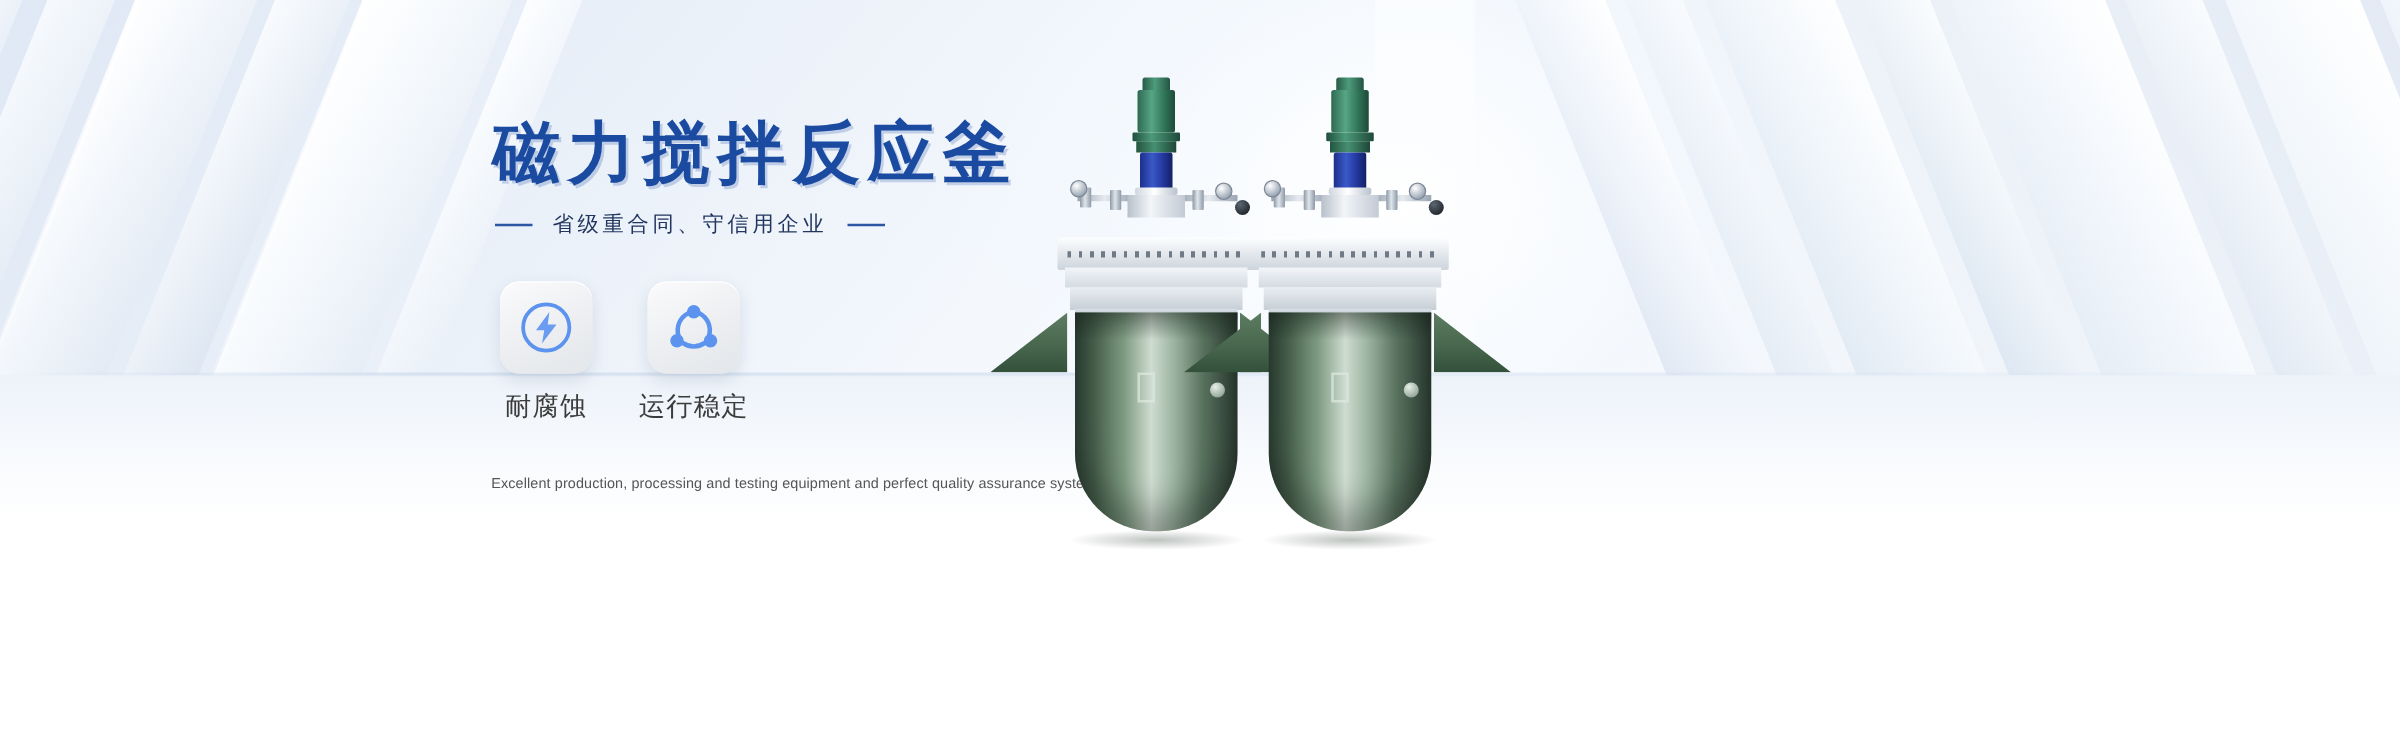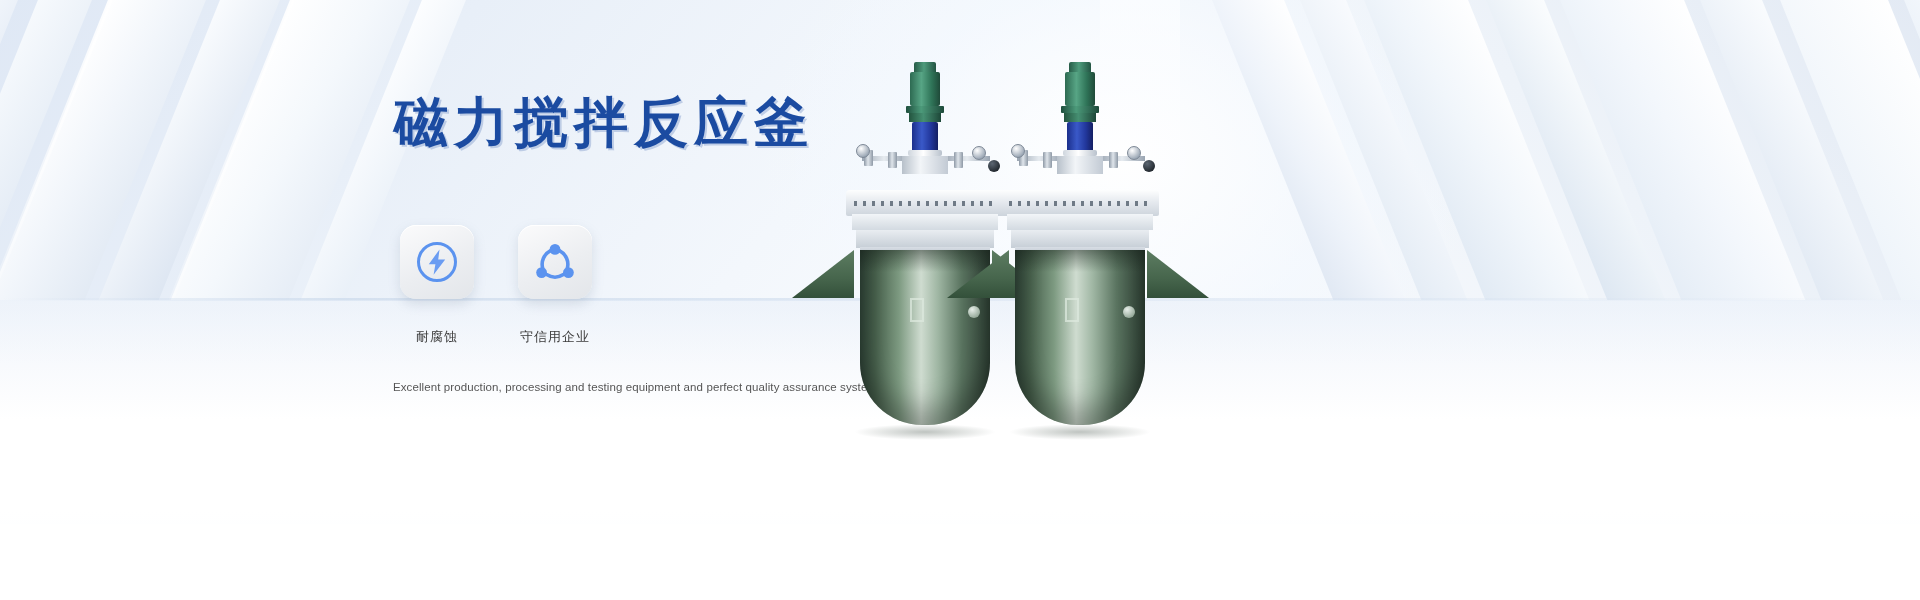--- a/index.html
+++ b/index.html
@@ -120,21 +120,21 @@
     display:flex; gap:44px;
   }
   .feature { width:74px; display:flex; flex-direction:column; align-items:center; }
   .feat-tile {
     width:74px; height:74px; border-radius:16px;
     background:linear-gradient(155deg,#fbfbfc 0%,#eceef1 55%,#e3e6ea 100%);
     box-shadow:0 5px 12px rgba(120,136,160,.22), inset 0 1px 0 #ffffff;
     display:flex; align-items:center; justify-content:center;
   }
   .feat-label {
-    margin-top:29px; font-size:13px; color:#3b3b3b; white-space:nowrap;
+    margin-top:12px; font-size:21px; color:#3b3b3b; white-space:nowrap;
     font-family:"DejaVu Sans","Liberation Sans",sans-serif; letter-spacing:1px;
   }
 
   
   #tagline-cn {
     position:absolute; left:392px; top:348px;
     font-family:"DejaVu Sans","Liberation Sans",sans-serif;
     font-size:20px; color:#3a3a3a; letter-spacing:1px; white-space:nowrap;
   }
   #tagline-en {
@@ -294,20 +294,25 @@
   <div class="slabR r8"></div>
 
   <div class="floor"></div>
   <div class="horizon"></div>
   <div class="floor-sheen"></div>
 
   <div id="content">
 
     <div id="title">磁力搅拌反应釜</div>
 
+    <div id="subtitle-row">
+      <span class="sub-rule"></span>
+      <span id="subtitle">省级重合同、守信用企业</span>
+      <span class="sub-rule"></span>
+    </div>
 
     <div id="features">
 
       <div class="feature">
         <div class="feat-tile">
           <svg width="46" height="46" viewBox="0 0 46 46">
             <circle cx="23" cy="23" r="18.5" fill="none" stroke="#5b93ef" stroke-width="3"></circle>
             <path d="M25.5 10.5 L14.8 25.2 H21.4 L19.6 35.8 L31.2 20.6 H24.2 Z" fill="#6a9cf2"></path>
           </svg>
         </div>
@@ -318,21 +323,21 @@
         <div class="feat-tile">
           <svg width="46" height="46" viewBox="0 0 46 46">
             <path d="M10.8 29.6 A15.2 15.2 0 0 1 18.6 11.6" fill="none" stroke="#5b93ef" stroke-width="3.6" stroke-linecap="round"></path>
             <path d="M27.4 11.6 A15.2 15.2 0 0 1 35.2 29.6" fill="none" stroke="#5b93ef" stroke-width="3.6" stroke-linecap="round"></path>
             <path d="M14.6 35.6 A15.2 15.2 0 0 0 31.4 35.6" fill="none" stroke="#5b93ef" stroke-width="3.6" stroke-linecap="round"></path>
             <circle cx="23" cy="10.4" r="5.4" fill="#5b93ef"></circle>
             <circle cx="9.6" cy="33.6" r="5.4" fill="#5b93ef"></circle>
             <circle cx="36.4" cy="33.6" r="5.4" fill="#5b93ef"></circle>
           </svg>
         </div>
-        <div class="feat-label">守信用企业</div>
+        <div class="feat-label">运行稳定</div>
       </div>
 
 
     </div>
 
     <div id="tagline-en">Excellent production, processing and testing equipment and perfect quality assurance system</div>
   </div>
 
   <div id="reactors">
 

